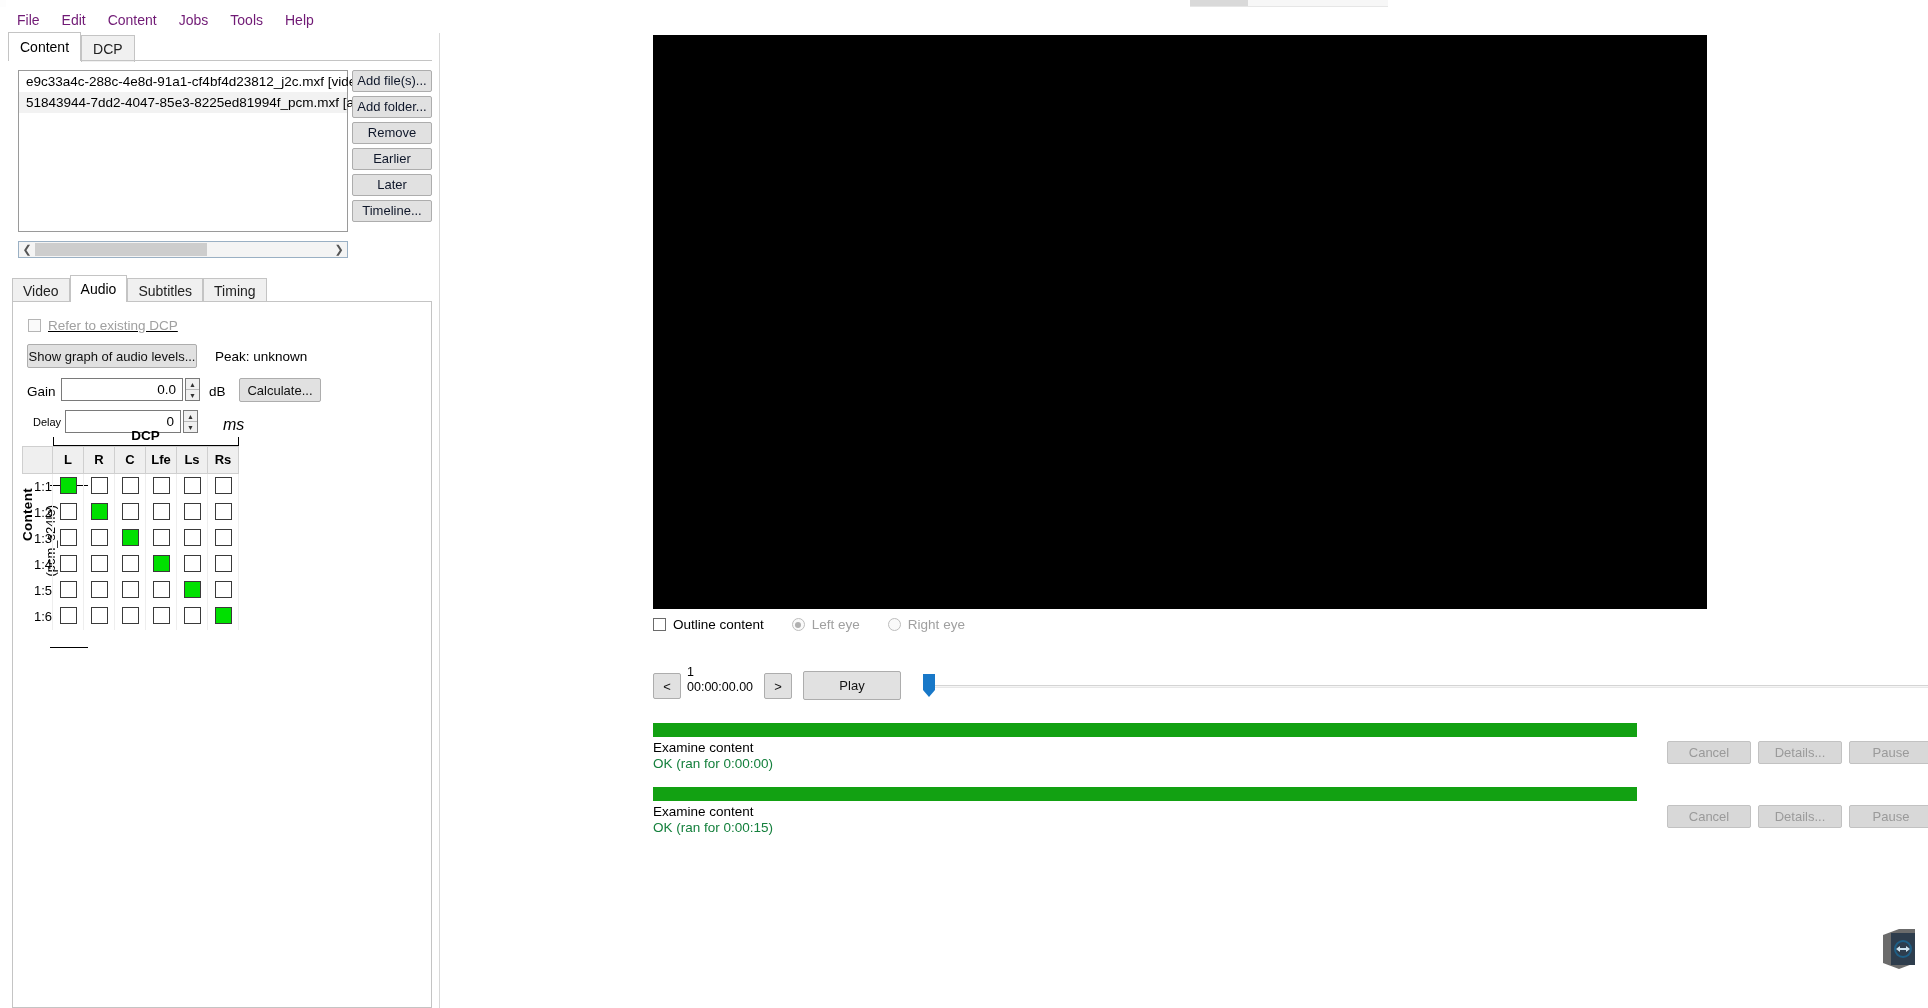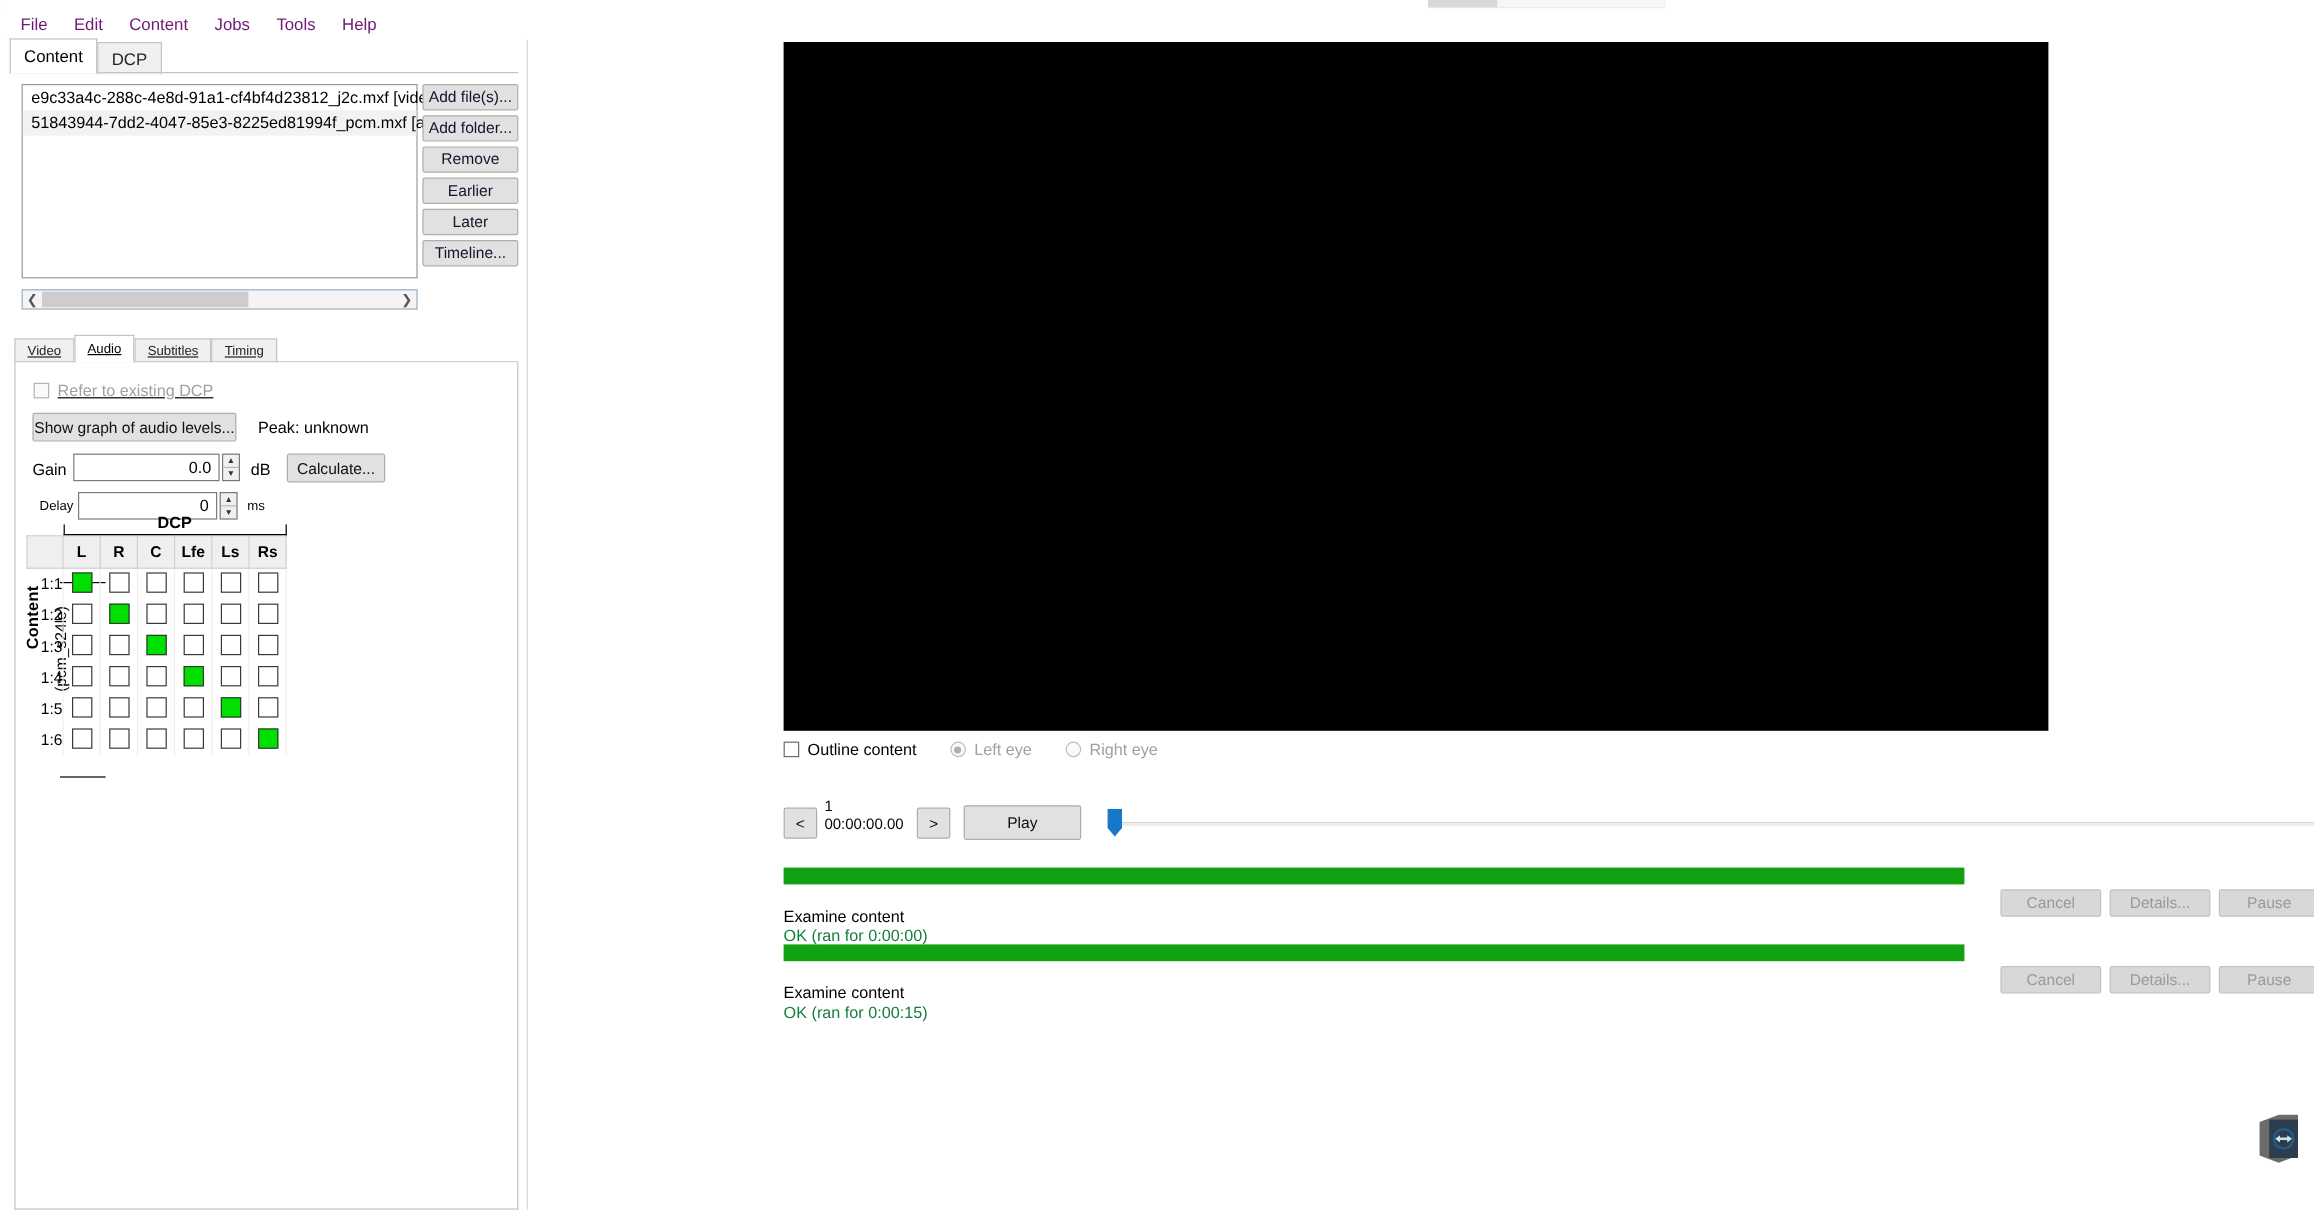--- a/index.html
+++ b/index.html
@@ -72,22 +72,22 @@
   #content-buttons { position:absolute; left:352px; top:37px; width:80px; }
   .cbtn {
     display:block; width:80px; height:22px; margin-bottom:4px;
     background:#e1e1e1; border:1px solid #adadad; border-radius:2px;
     font-size:13px; color:#0f172a; text-align:center; line-height:20px; cursor:default;
   }
 
   
   #sub-tabs { position:absolute; left:12px; top:245px; width:420px; height:24px; display:flex; align-items:flex-end; }
   .stab {
-    font-size:11px; padding:4px 10px; border:1px solid #c4c4c4; border-bottom:none;
-    background:#f0f0f0; color:#222; position:relative; top:1px; white-space:nowrap; cursor:default;text-decoration:underline;
+    font-size:14px; padding:4px 10px; border:1px solid #c4c4c4; border-bottom:none;
+    background:#f0f0f0; color:#222; position:relative; top:1px; white-space:nowrap; cursor:default;
   }
   .stab.active { background:#ffffff; color:#000; top:0; padding-top:5px; padding-bottom:5px; z-index:3; }
   #sub-tabs-line { position:absolute; left:12px; top:268px; width:420px; height:1px; background:#c4c4c4; }
   #sub-panel { position:absolute; left:12px; top:269px; width:420px; height:706px; background:#ffffff;
                border-left:1px solid #c4c4c4; border-right:1px solid #c4c4c4; border-bottom:1px solid #c4c4c4; }
 
   
   .chk-row { position:absolute; display:flex; align-items:center; gap:7px;text-decoration:underline; }
   .chkbox { width:13px; height:13px; border:1px solid #b5b5b5; background:#fafafa; display:inline-block; }
   .chkbox.enabled { border-color:#6b6b6b; background:#ffffff; }
@@ -159,21 +159,21 @@
   #btn-next { position:absolute; left:111px; top:2px; width:28px; height:26px; }
   #btn-play { position:absolute; left:150px; top:0px; width:98px; height:29px; }
   #seek-track { position:absolute; left:272px; top:14px; width:1196px; height:3px;
                 background:#f5f5f5; border-top:1px solid #d4d4d4; border-bottom:1px solid #e8e8e8; }
   #seek-handle { position:absolute; left:268px; top:3px; width:16px; height:24px; cursor:default; }
 
   
   .job { position:absolute; left:212px; width:1266px; }
   .job .pbar-outer { width:984px; height:14px; background:#e6e6e6; }
   .job .pbar-fill { height:14px; background:#12a112; }
-  .job .jtitle { font-size:13.5px; color:#000; margin-top:19px; line-height:16px; }
+  .job .jtitle { font-size:13.5px; color:#000; margin-top:3px; line-height:16px; }
   .job .jstatus { font-size:13.5px; color:#15803d; line-height:16px; }
   .job-btns { position:absolute; top:18px; display:flex; gap:7px; }
   .jbtn {
     width:84px; height:23px; background:#d8d8d8; border:1px solid #c2c2c2; border-radius:2px;
     font-size:13px; color:#9a9a9a; display:flex; align-items:center; justify-content:center; cursor:default;
   }
 
   
   #tv-icon { position:absolute; left:1869px; top:925px; width:46px; height:50px; }
 </style>
@@ -260,21 +260,21 @@
       </div>
       <div style="position:absolute; left:196px; top:82px; font-size:13.5px;">dB</div>
       <div class="wbtn" style="position:absolute; left:226px; top:76px; width:82px; height:24px;">Calculate...</div>
 
       <div style="position:absolute; left:20px; top:114px; font-size:11px;text-align:right;">Delay</div>
       <div class="txtfield" style="position:absolute; left:52px; top:108px; width:116px; height:23px;">0</div>
       <div class="spin" style="position:absolute; left:170px; top:108px; height:23px;">
         <div>▲</div>
         <div>▼</div>
       </div>
-      <div style="position:absolute; left:193px; top:114px; font-size:11px;">ms</div>
+      <div style="position:absolute; left:210px; top:114px; font-size:16px;font-style:italic;">ms</div>
     </div>
 
     <div id="content-vlabel">Content</div>
     <div id="pcm-vlabel">(pcm_s24le)</div>
     <div id="matrix-left-rule-top"></div>
     <div id="matrix-left-rule-bot"></div>
 
     <div id="matrix">
       <table>
         <tbody>

